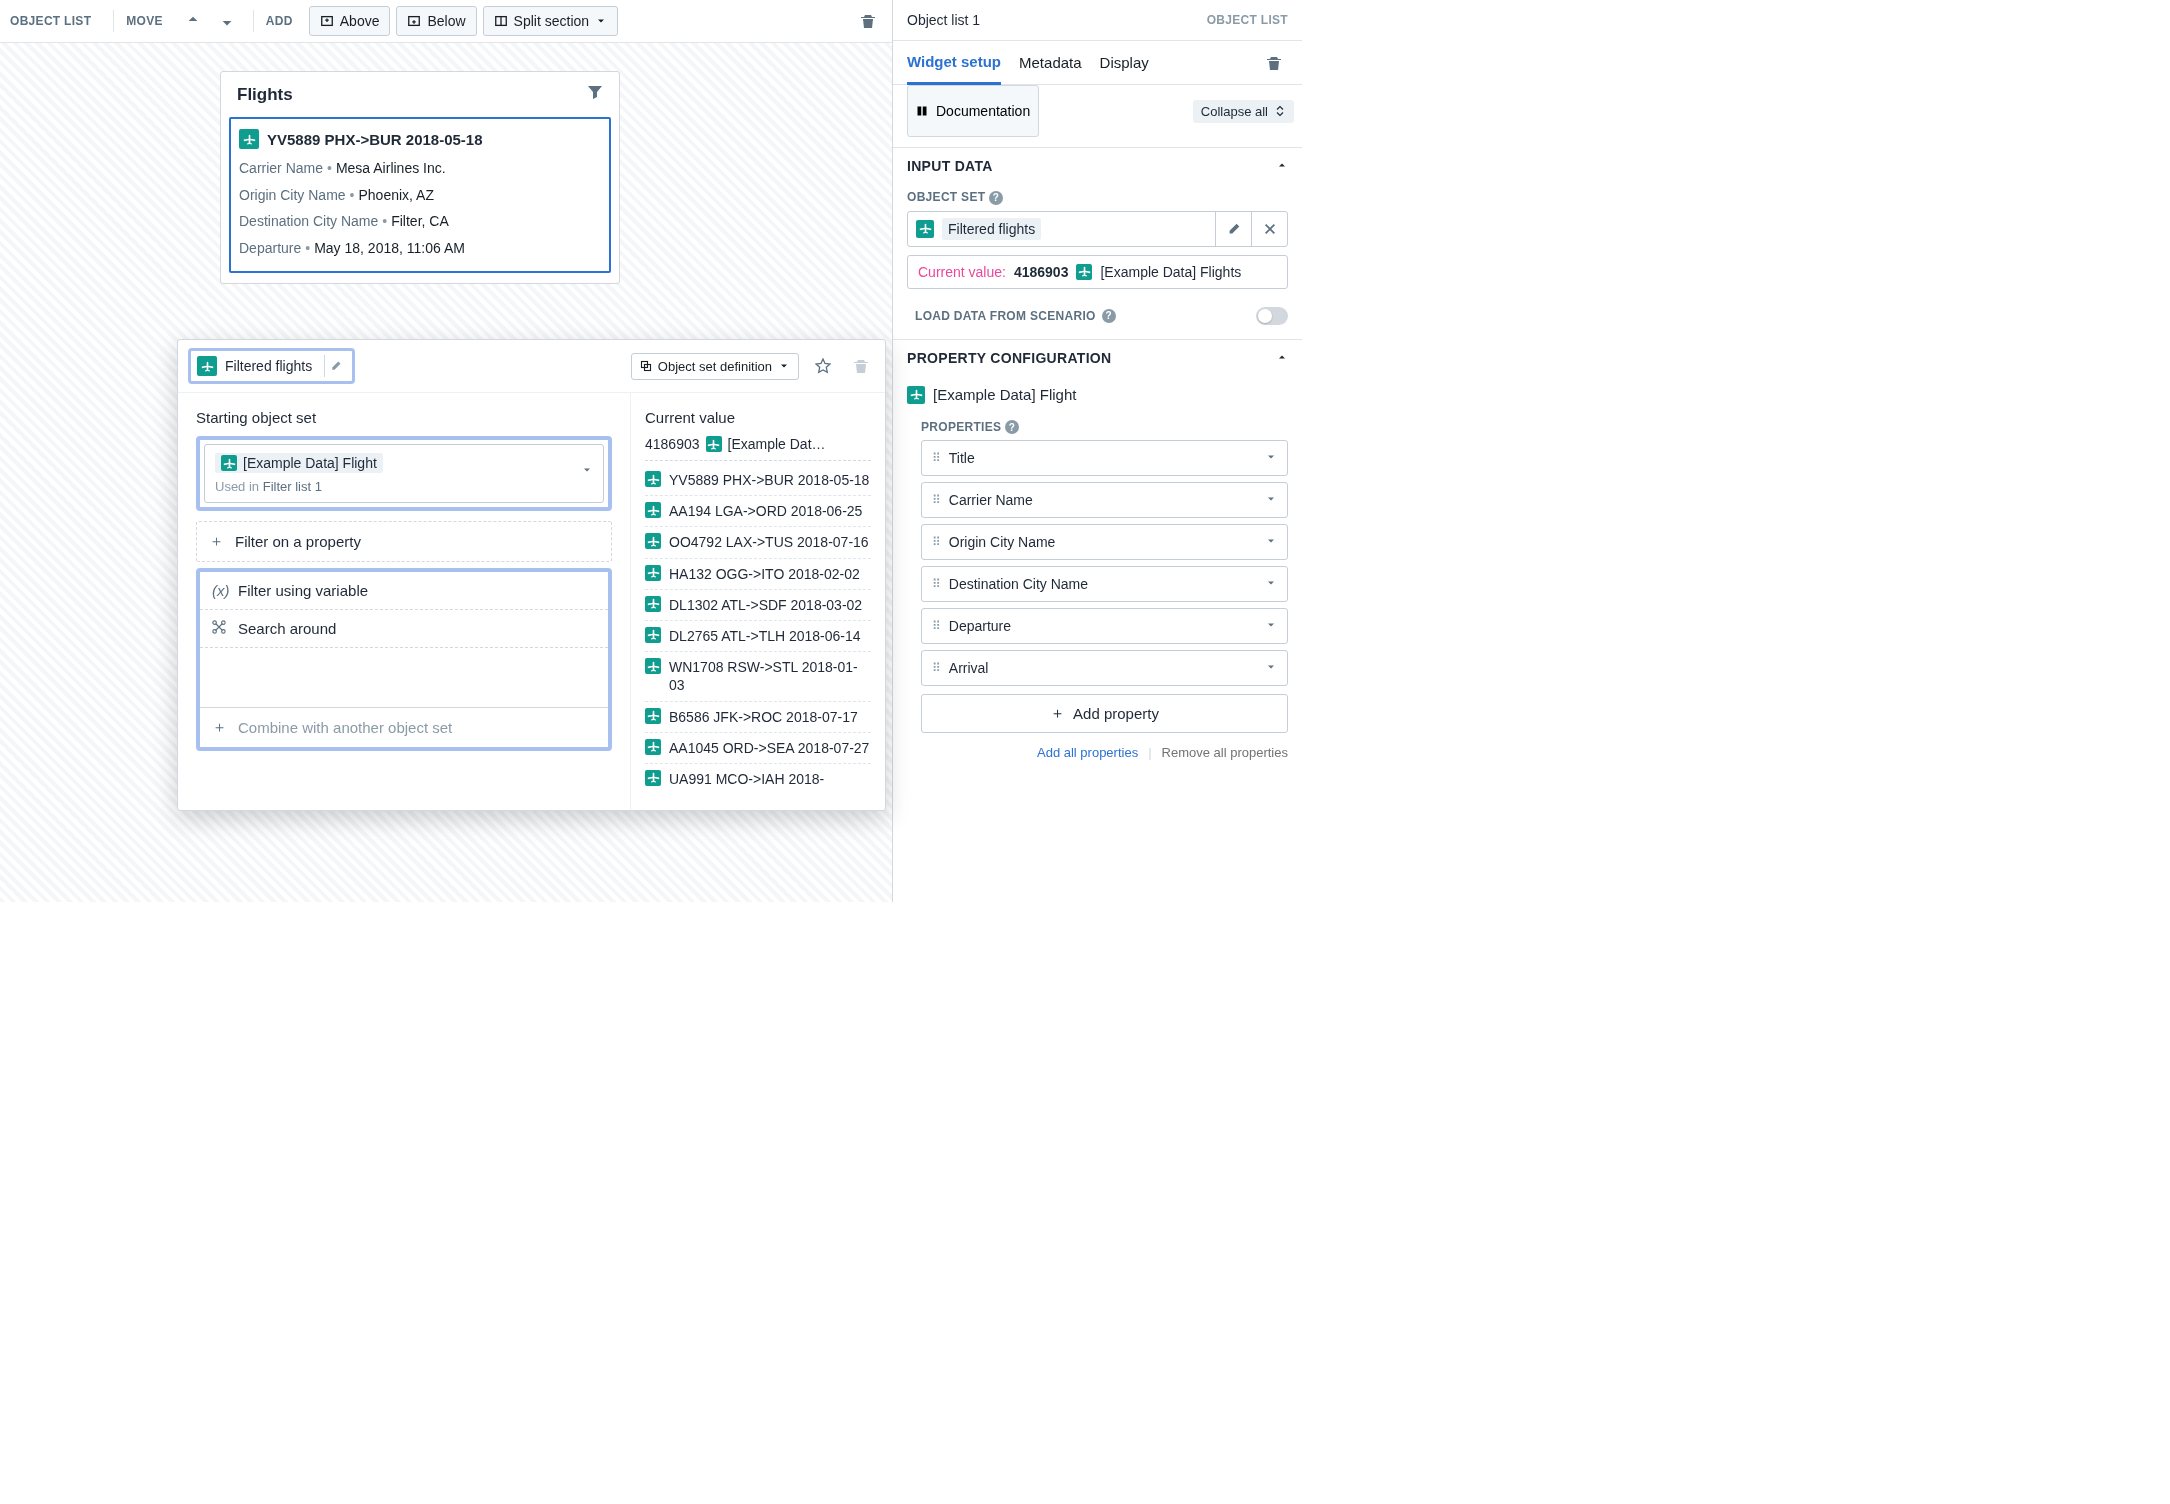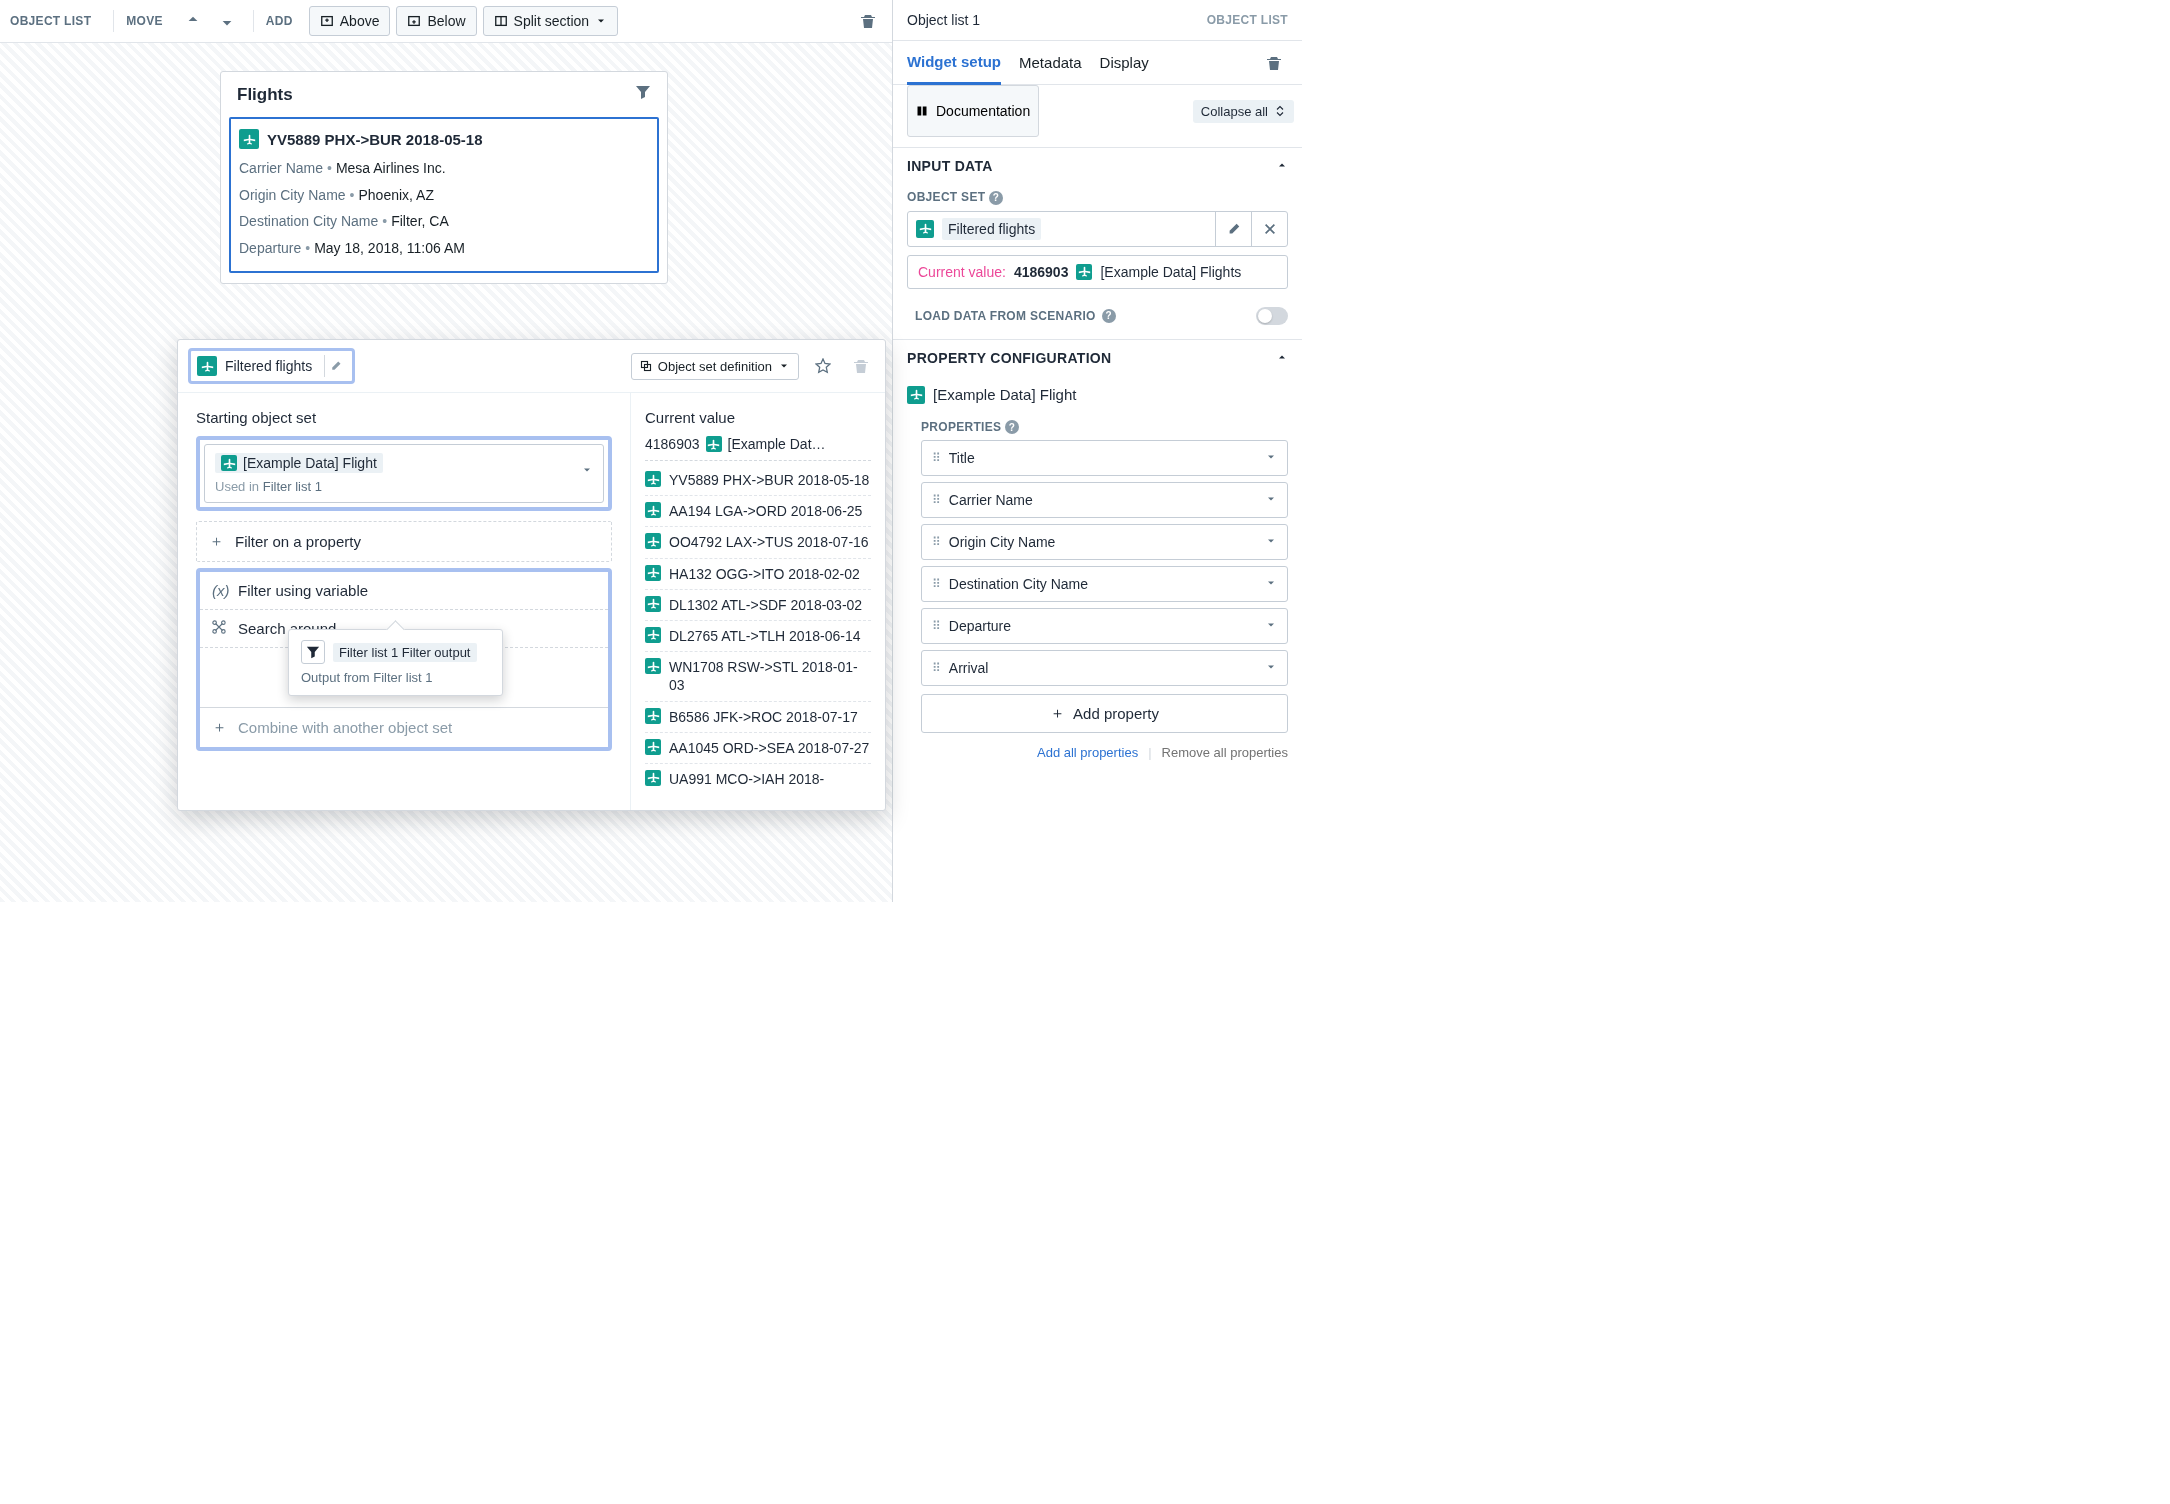--- a/index.html
+++ b/index.html
@@ -5,21 +5,21 @@
 * { box-sizing: border-box; margin: 0; padding: 0; }
 body { font-family: -apple-system, BlinkMacSystemFont, "Segoe UI", Helvetica, Arial, sans-serif; font-size: 14px; color: #1f2937; background: #fff; overflow: hidden; }
 .app { display: flex; width: 1302px; height: 902px; }
 .left-pane { flex: 1; display: flex; flex-direction: column; border-right: 1px solid #d3d8de; position: relative; }
 .toolbar { display: flex; align-items: center; padding: 6px 10px; border-bottom: 1px solid #e1e5ea; gap: 6px; background: #fff; }
 .tb-label { font-size: 12px; font-weight: 600; color: #5c7080; letter-spacing: 0.3px; margin-right: 10px; }
 .tb-sep { width: 1px; height: 22px; background: #e1e5ea; margin: 0 6px; }
 .tb-btn { display: inline-flex; align-items: center; gap: 6px; padding: 6px 10px; border: 1px solid #c5cdd6; border-radius: 3px; background: #f5f8fa; cursor: pointer; font-size: 14px; color: #182026; }
 .tb-icon-btn { display: inline-flex; align-items: center; justify-content: center; width: 28px; height: 28px; cursor: pointer; color: #5c7080; }
 .hatched { flex: 1; background: repeating-linear-gradient(45deg, #f4f6f8, #f4f6f8 4px, #fff 4px, #fff 8px); padding: 28px 0 0 220px; position: relative; }
-.card { width: 448px; background: #fff; border: 1px solid #d3d8de; border-radius: 3px; }
+.card { width: 400px; background: #fff; border: 1px solid #d3d8de; border-radius: 3px; }
 .card-header { display: flex; align-items: center; justify-content: space-between; padding: 12px 16px; font-size: 17px; font-weight: 600; }
 .card-body { padding: 0 8px 10px 8px; }
 .selected-item { border: 2px solid #2c72d2; border-radius: 2px; padding: 10px 8px; }
 .selected-item .title-row { display: flex; align-items: center; gap: 8px; font-weight: 600; font-size: 15px; margin-bottom: 6px; }
 .flight-icon { width: 20px; height: 20px; background: #0f9d8f; border-radius: 2px; display: inline-flex; align-items: center; justify-content: center; color: #fff; flex-shrink: 0; }
 .flight-icon svg { width: 13px; height: 13px; }
 .kv { font-size: 14px; color: #5c7080; line-height: 1.9; }
 .kv .v { color: #182026; }
 .kv .dot { color: #8a9ba8; margin: 0 4px; }
 .popover { position: absolute; left: 177px; top: 296px; width: 709px; background: #fff; border: 1px solid #d3d8de; border-radius: 3px; box-shadow: 0 8px 24px rgba(16,22,26,0.2); display: flex; flex-direction: column; }
@@ -346,31 +346,20 @@
                       <path d="M15 8l-6-1V3a1 1 0 00-2 0v4L1 8v2l6-1v3l-2 1v1l3-.5 3 .5v-1l-2-1V9l6 1z"></path>
                     </svg>
                   </span>
                   <span>UA991 MCO-&gt;IAH 2018-</span>
                 </div>
               </div>
           </div>
         </div>
       </div>
 
-      <div class="tooltip-pop">
-        <div class="tt-row">
-          <span class="tt-chip">
-              <svg viewBox="0 0 16 16" width="14" height="14" fill="currentColor">
-                <path d="M1 2h14l-5 6v5l-4 2V8z"></path>
-              </svg>
-            </span>
-          <span class="tt-label">Filter list 1 Filter output</span>
-        </div>
-        <div class="tt-sub"><span>Output from</span> <span>Filter list 1</span></div>
-      </div>
     </div>
   </div>
 
   <div class="right-pane">
     <div class="rp-hdr">
       <span class="rp-title">Object list 1</span>
       <span class="rp-type">OBJECT LIST</span>
     </div>
     <div class="tabs">
       <span class="tab active">Widget setup</span>

